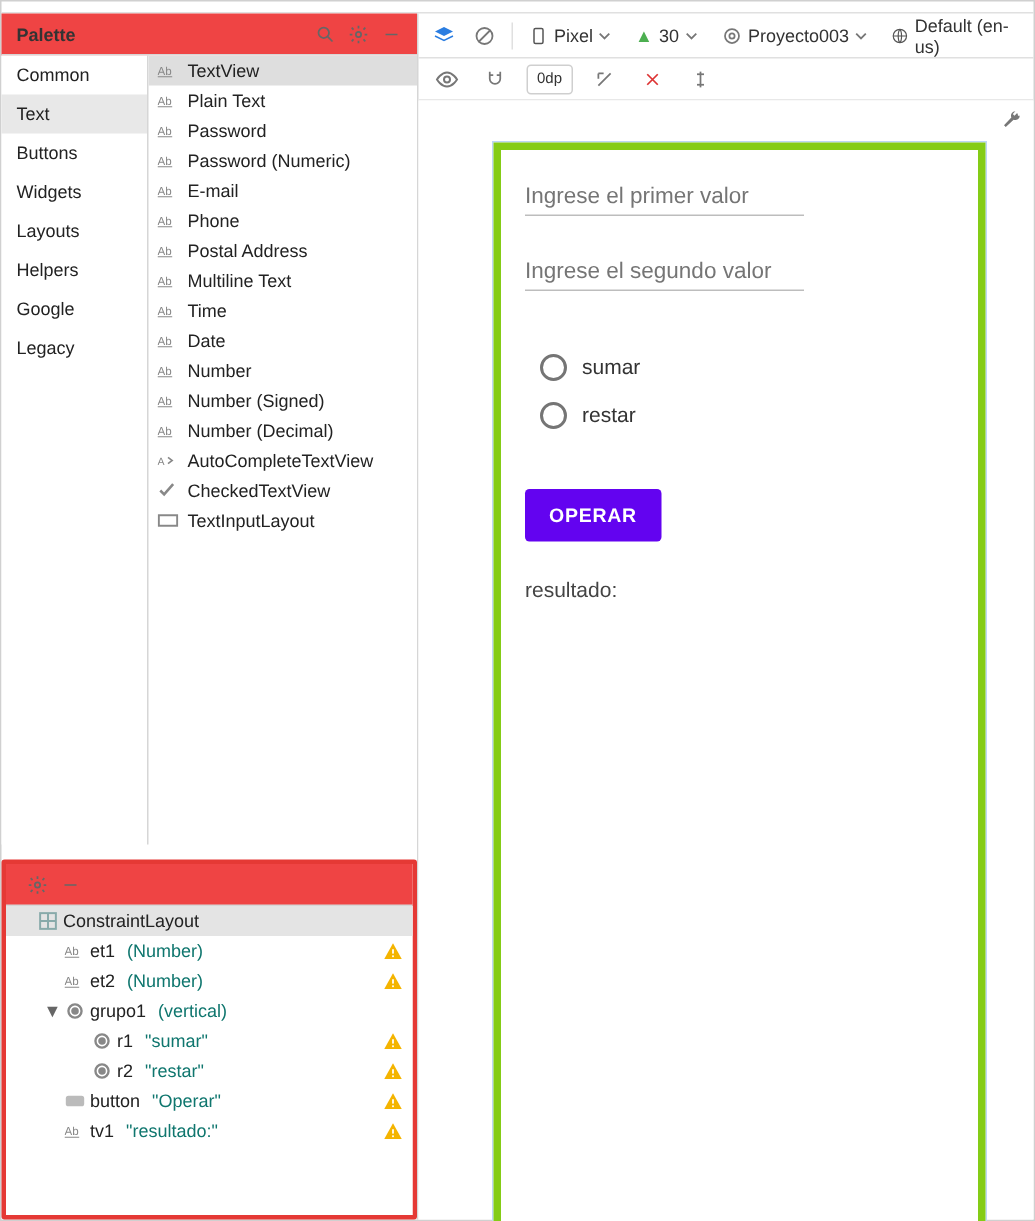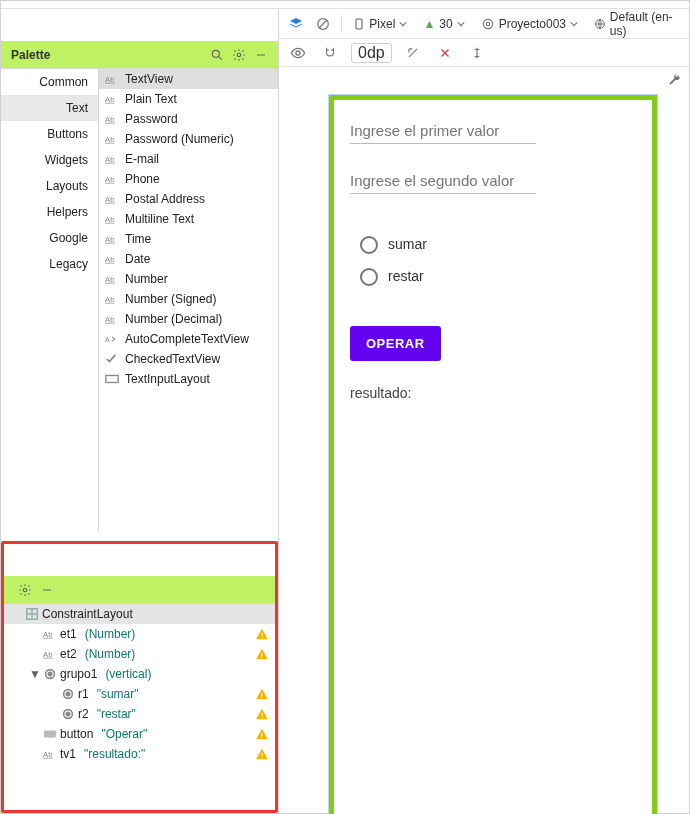--- a/index.html
+++ b/index.html
@@ -5,28 +5,28 @@
   * { box-sizing: border-box; margin: 0; padding: 0; }
   html, body { width: 690px; height: 814px; font-family: "Segoe UI", Arial, sans-serif; font-size: 12px; background: #fff; color: #222; overflow: hidden; }
   .root { display: flex; flex-direction: column; width: 100%; height: 100%; border: 1px solid #d0d0d0; }
   .topbar { height: 8px; border-bottom: 1px solid #e0e0e0; }
 
   .main { flex: 1; display: flex; }
   .leftcol { width: 278px; display: flex; flex-direction: column; border-right: 1px solid #d6d6d6; }
   .rightcol { flex: 1; display: flex; flex-direction: column; }
 
   
-  .panel-header { display: flex; align-items: center; height: 28px; padding: 0 6px 0 10px; border-bottom: 1px solid #d6d6d6; background: #bef264; margin-top: 32px; }
+  .panel-header { display: flex; align-items: center; height: 28px; padding: 0 6px 0 10px; border-bottom: 1px solid #d6d6d6; background: #ef4444; }
   .panel-header .title { font-weight: 600; color: #333; flex: 1; }
   .icon-btn { width: 22px; height: 22px; display: inline-flex; align-items: center; justify-content: center; color: #666; cursor: pointer; }
   svg { display: block; }
 
   
   .palette-body { flex: 1; display: flex; background: #fff; }
-  .palette-cats { width: 98px; border-right: 1px solid #d6d6d6; text-align: right; }
+  .palette-cats { width: 98px; border-right: 1px solid #d6d6d6; }
   .cat { padding: 4px 10px; cursor: pointer; line-height: 18px; color: #222; }
   .cat.selected { background: #e8e8e8; }
   .palette-items { flex: 1; overflow: auto; }
   .pitem { display: flex; align-items: center; height: 20px; padding: 0 6px; gap: 6px; cursor: pointer; }
   .pitem.selected { background: #dedede; }
   .pitem-icon { width: 14px; height: 14px; display: inline-flex; align-items: center; justify-content: center; color: #9e9e9e; }
   .pitem-label { color: #222; }
 
   
   .ctree-wrap { border: 3px solid #e53935; border-radius: 2px; margin-top: 10px; }
@@ -50,21 +50,21 @@
   .canvas-area { flex: 1; position: relative; background: #fff; }
   .wrench { position: absolute; top: 6px; right: 8px; color: #777; }
   .device { position: absolute; top: 28px; left: 50px; width: 328px; height: 729px; border: 5px solid #84cc16; background: #fff; box-shadow: 0 0 0 1px #bcd7f5; padding: 16px; }
   .edit { width: 186px; border: none; border-bottom: 1px solid #bdbdbd; font-size: 15px; color: #9e9e9e; padding: 6px 0 4px 0; background: transparent; margin-bottom: 22px; display: block; }
   .radio-row { display: flex; gap: 10px; margin: 14px 0 14px 10px; }
   .radio-circle { width: 18px; height: 18px; border: 2px solid #757575; border-radius: 50%; }
   .radio-label { font-size: 14px; color: #333; }
   .operar { margin-top: 26px; background: #6303f0; color: #fff; border: none; border-radius: 3px; font-size: 13px; font-weight: 600; letter-spacing: .5px; padding: 10px 16px; cursor: pointer; }
   .result { margin-top: 24px; font-size: 14px; color: #444; }
 
-  .odp-pill { border:1px solid #cfcfcf; border-radius:3px; padding:0 6px; height:20px; display:inline-flex; align-items:center; font-size:16px; color:#333; }
+  .odp-pill { border:1px solid #cfcfcf; border-radius:3px; padding:0 6px; height:20px; display:inline-flex; align-items:center; font-size:10px; color:#333; }
   .green { color:#4caf50; font-weight:bold; }
 </style>
 </head>
 <body>
 
 <div class="root">
   <div class="topbar"></div>
   <div class="main">
 
     <div class="leftcol">

